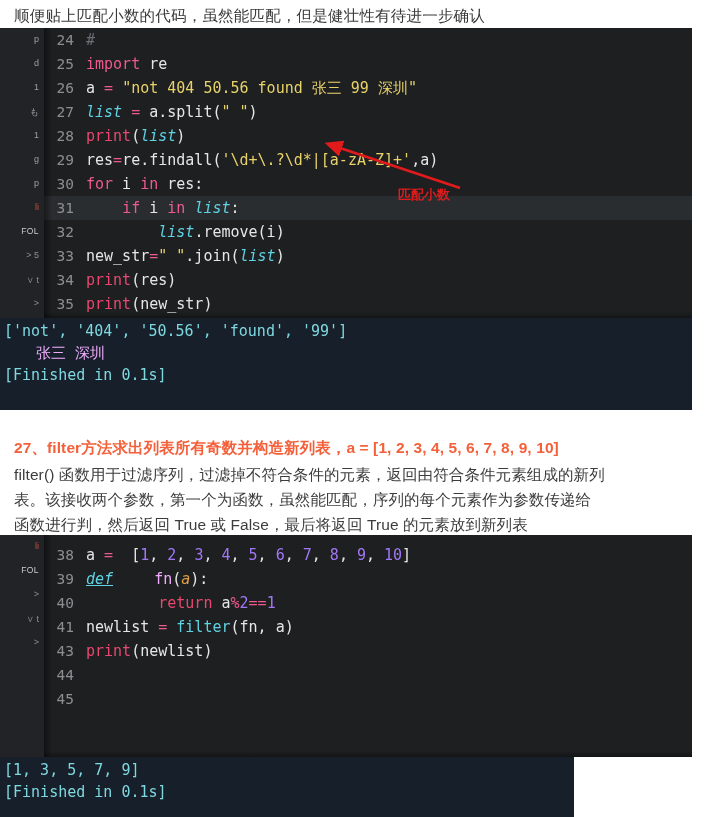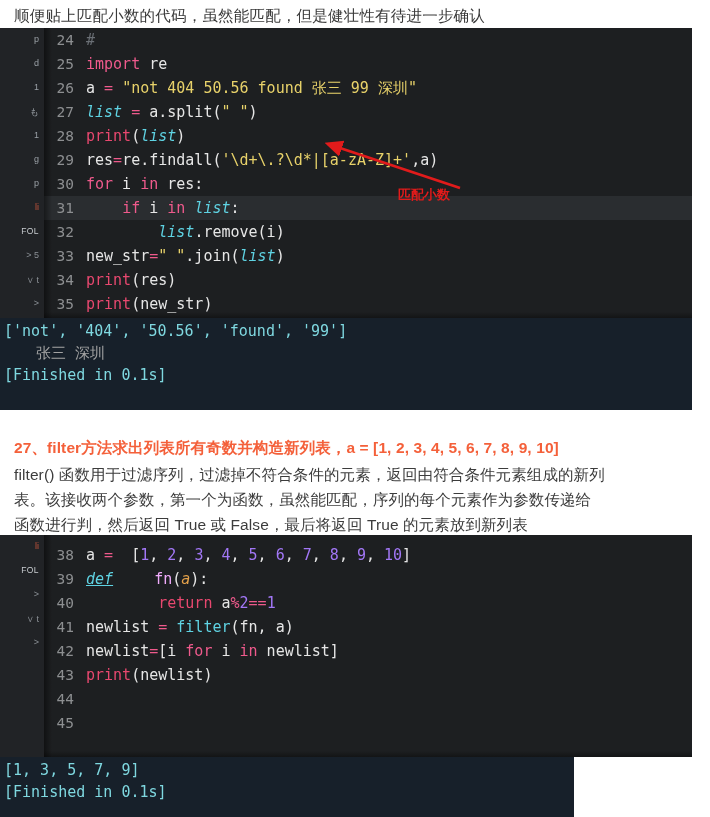--- a/index.html
+++ b/index.html
@@ -180,21 +180,21 @@
     height: 58px;
   }
   .console-line {
     height: 22px;
     line-height: 22px;
     font-size: 15px;
     color: #7fd8e0;
     white-space: pre;
     padding-left: 4px;
   }
-  .console-line.cjk { color: #a3a3a3; padding-left: 36px; }
+  .console-line.cjk { color: #f0abfc; padding-left: 36px; }
 
   
   .annot-svg {
     position: absolute;
     left: 320px;
     top: 138px;
     width: 190px;
     height: 62px;
     z-index: 6;
     pointer-events: none;
@@ -293,21 +293,20 @@
         <div class="explorer-item tree" style="top: 54px;">&gt; </div>
         <div class="explorer-item tree" style="top: 78px;">∨ t</div>
         <div class="explorer-item tree" style="top: 102px;">&gt; </div>
       </div>
     <div class="gutter-shadow"></div>
     <div class="code-area" id="code-bottom" style="padding-top: 8px;">
         <div class="code-line"><span class="ln">38</span><span class="src"><span class="t-plain">a </span><span class="t-op">=</span><span class="t-plain">  [</span><span class="t-num">1</span><span class="t-plain">, </span><span class="t-num">2</span><span class="t-plain">, </span><span class="t-num">3</span><span class="t-plain">, </span><span class="t-num">4</span><span class="t-plain">, </span><span class="t-num">5</span><span class="t-plain">, </span><span class="t-num">6</span><span class="t-plain">, </span><span class="t-num">7</span><span class="t-plain">, </span><span class="t-num">8</span><span class="t-plain">, </span><span class="t-num">9</span><span class="t-plain">, </span><span class="t-num">10</span><span class="t-plain">]</span></span></div>
         <div class="code-line"><span class="ln">39</span><span class="src"><span class="t-def">def</span><span class="t-plain"> </span><span class="t-name">fn</span><span class="t-plain">(</span><span class="t-param italic">a</span><span class="t-plain">):</span></span></div>
         <div class="code-line"><span class="ln">40</span><span class="src"><span class="t-plain">        </span><span class="t-fn">return</span><span class="t-plain"> a</span><span class="t-op">%</span><span class="t-num">2</span><span class="t-op">==</span><span class="t-num">1</span></span></div>
         <div class="code-line"><span class="ln">41</span><span class="src"><span class="t-plain">newlist </span><span class="t-op">=</span><span class="t-plain"> </span><span class="t-fn2">filter</span><span class="t-plain">(fn, a)</span></span></div>
-        <div class="code-line"><span class="ln">42</span><span class="src"><span class="t-plain">newlist</span><span class="t-op">=</span><span class="t-plain">[i </span><span class="t-kw">for</span><span class="t-plain"> i </span><span class="t-kw">in</span><span class="t-plain"> newlist]</span></span></div>
         <div class="code-line"><span class="ln">43</span><span class="src"><span class="t-fn">print</span><span class="t-plain">(newlist)</span></span></div>
         <div class="code-line"><span class="ln">44</span><span class="src"></span></div>
         <div class="code-line"><span class="ln">45</span><span class="src"></span></div>
       </div>
     <div class="scroll-shadow-bottom"></div>
   </div>
 
   <div class="console console-bottom" id="console-bottom" style="padding-top: 2px;">
       <div class="console-line">[1, 3, 5, 7, 9]</div>
       <div class="console-line">[Finished in 0.1s]</div>

